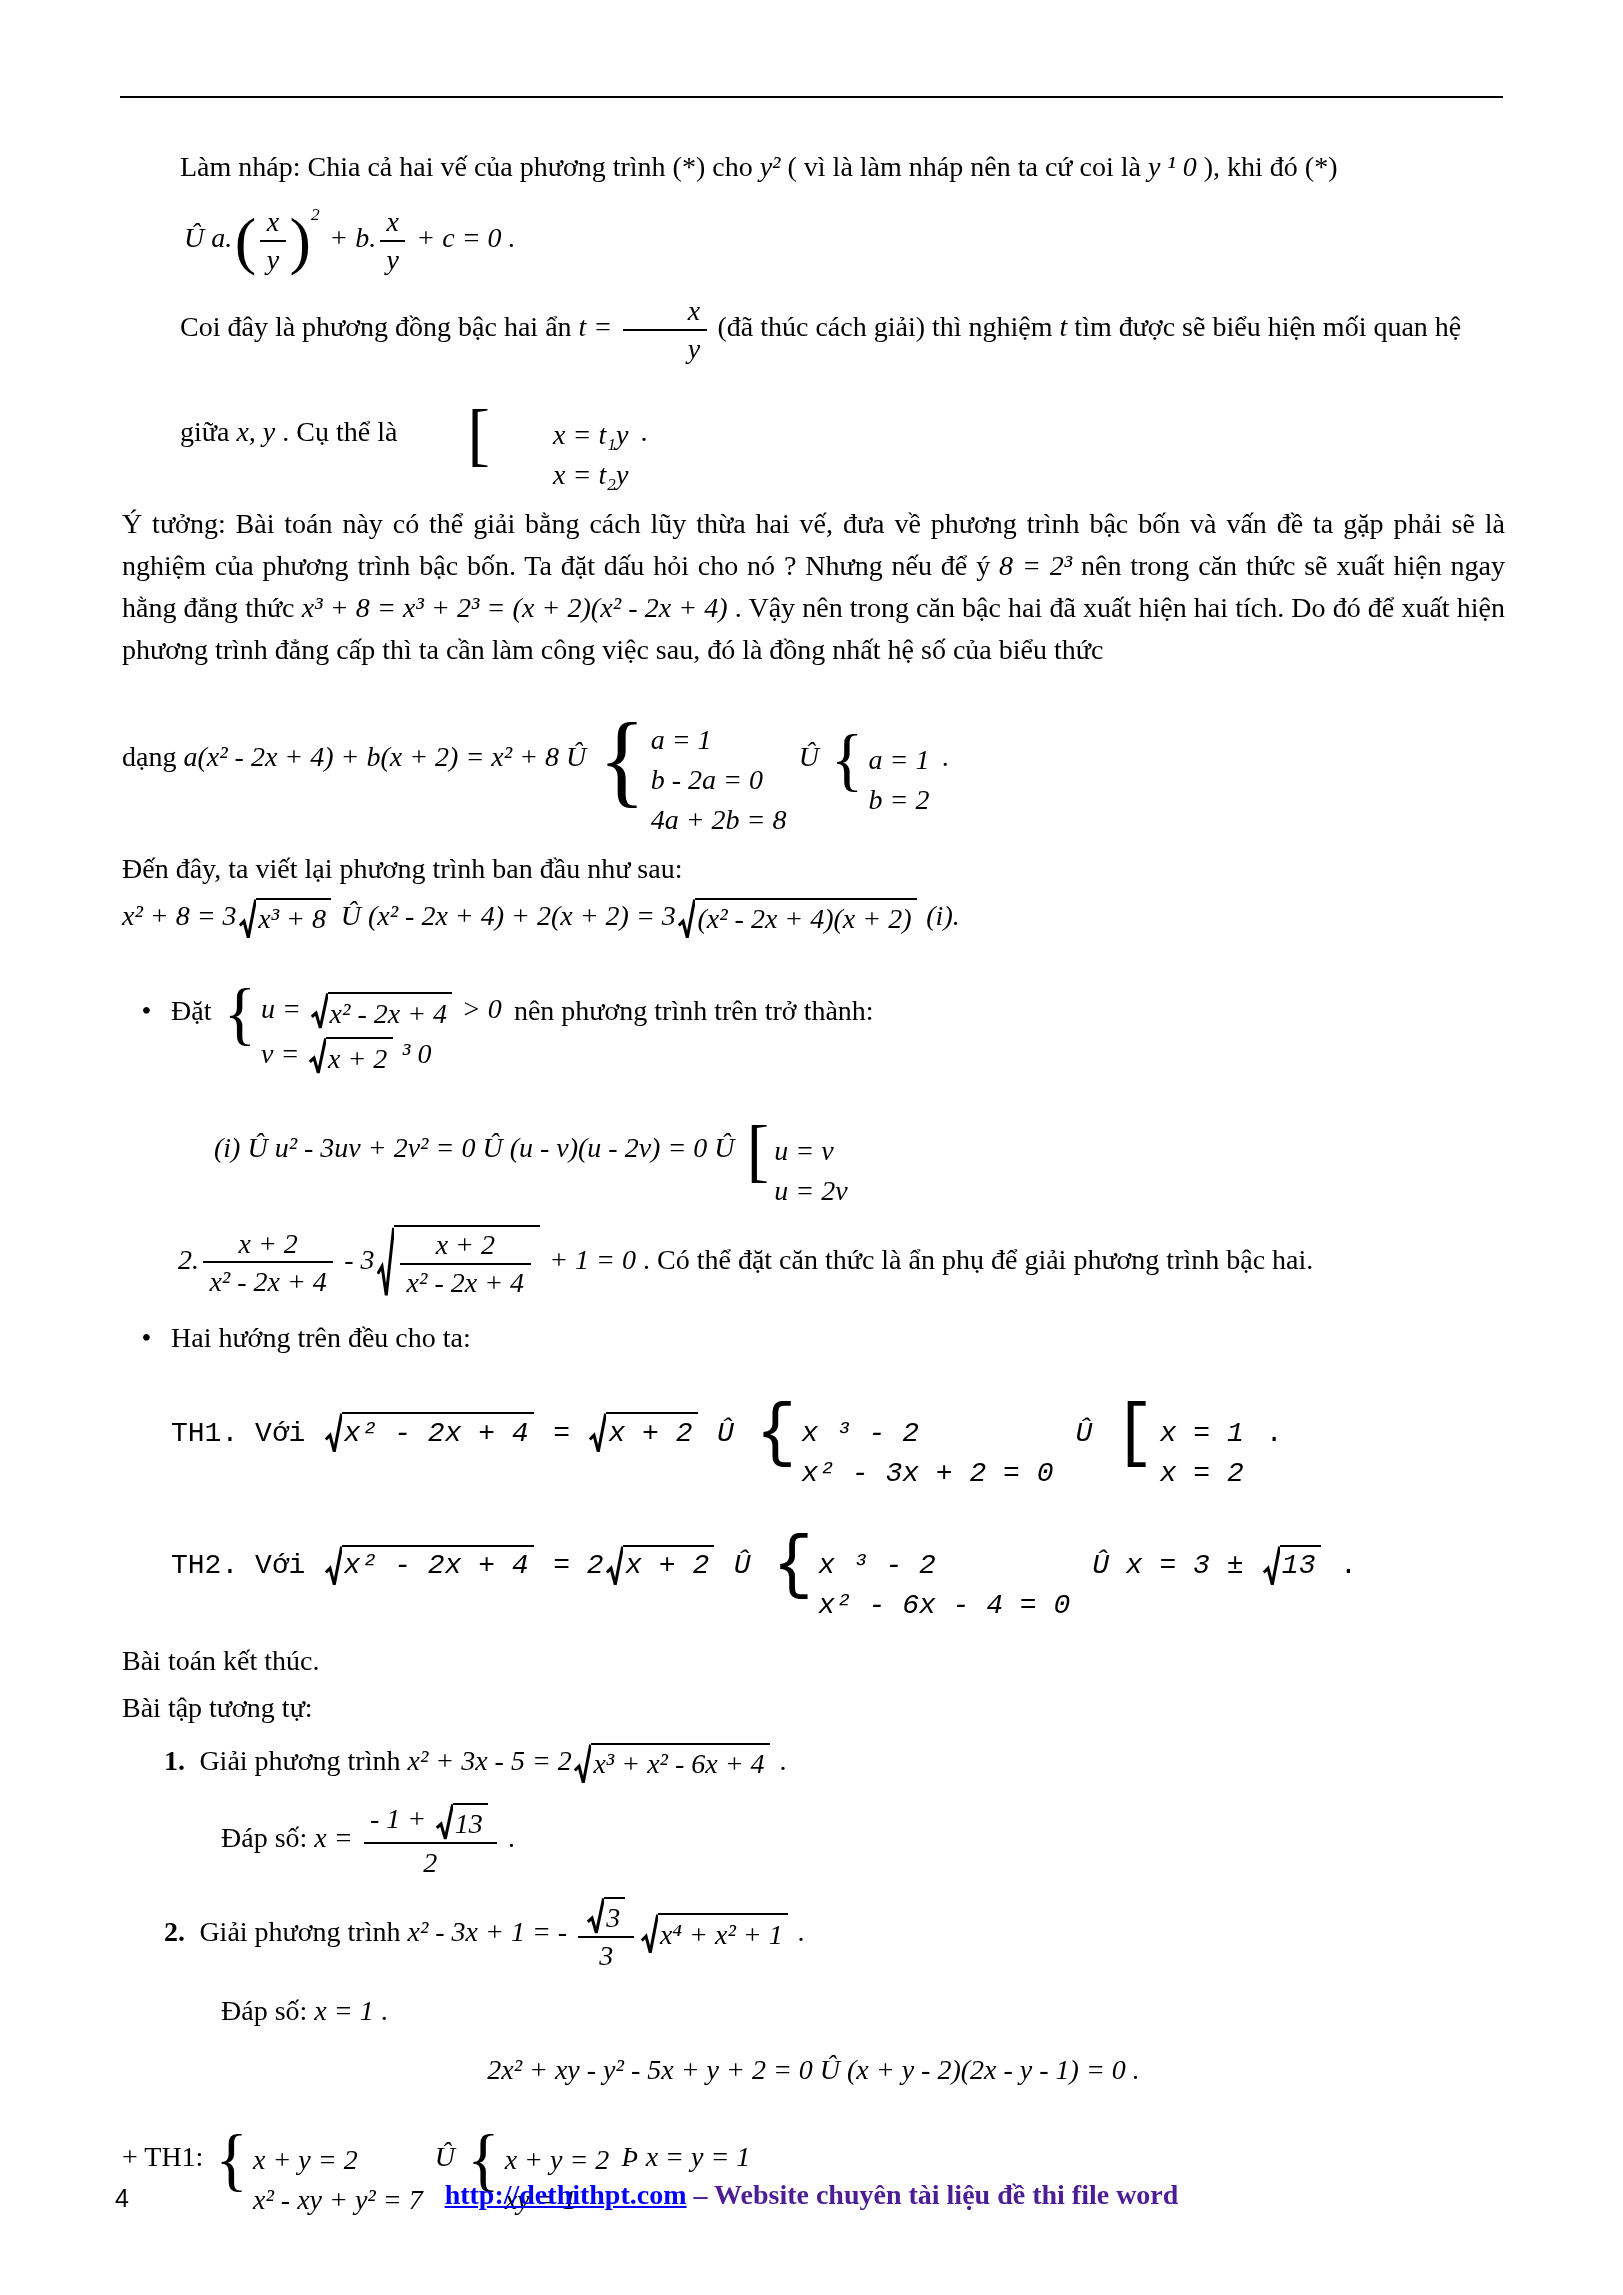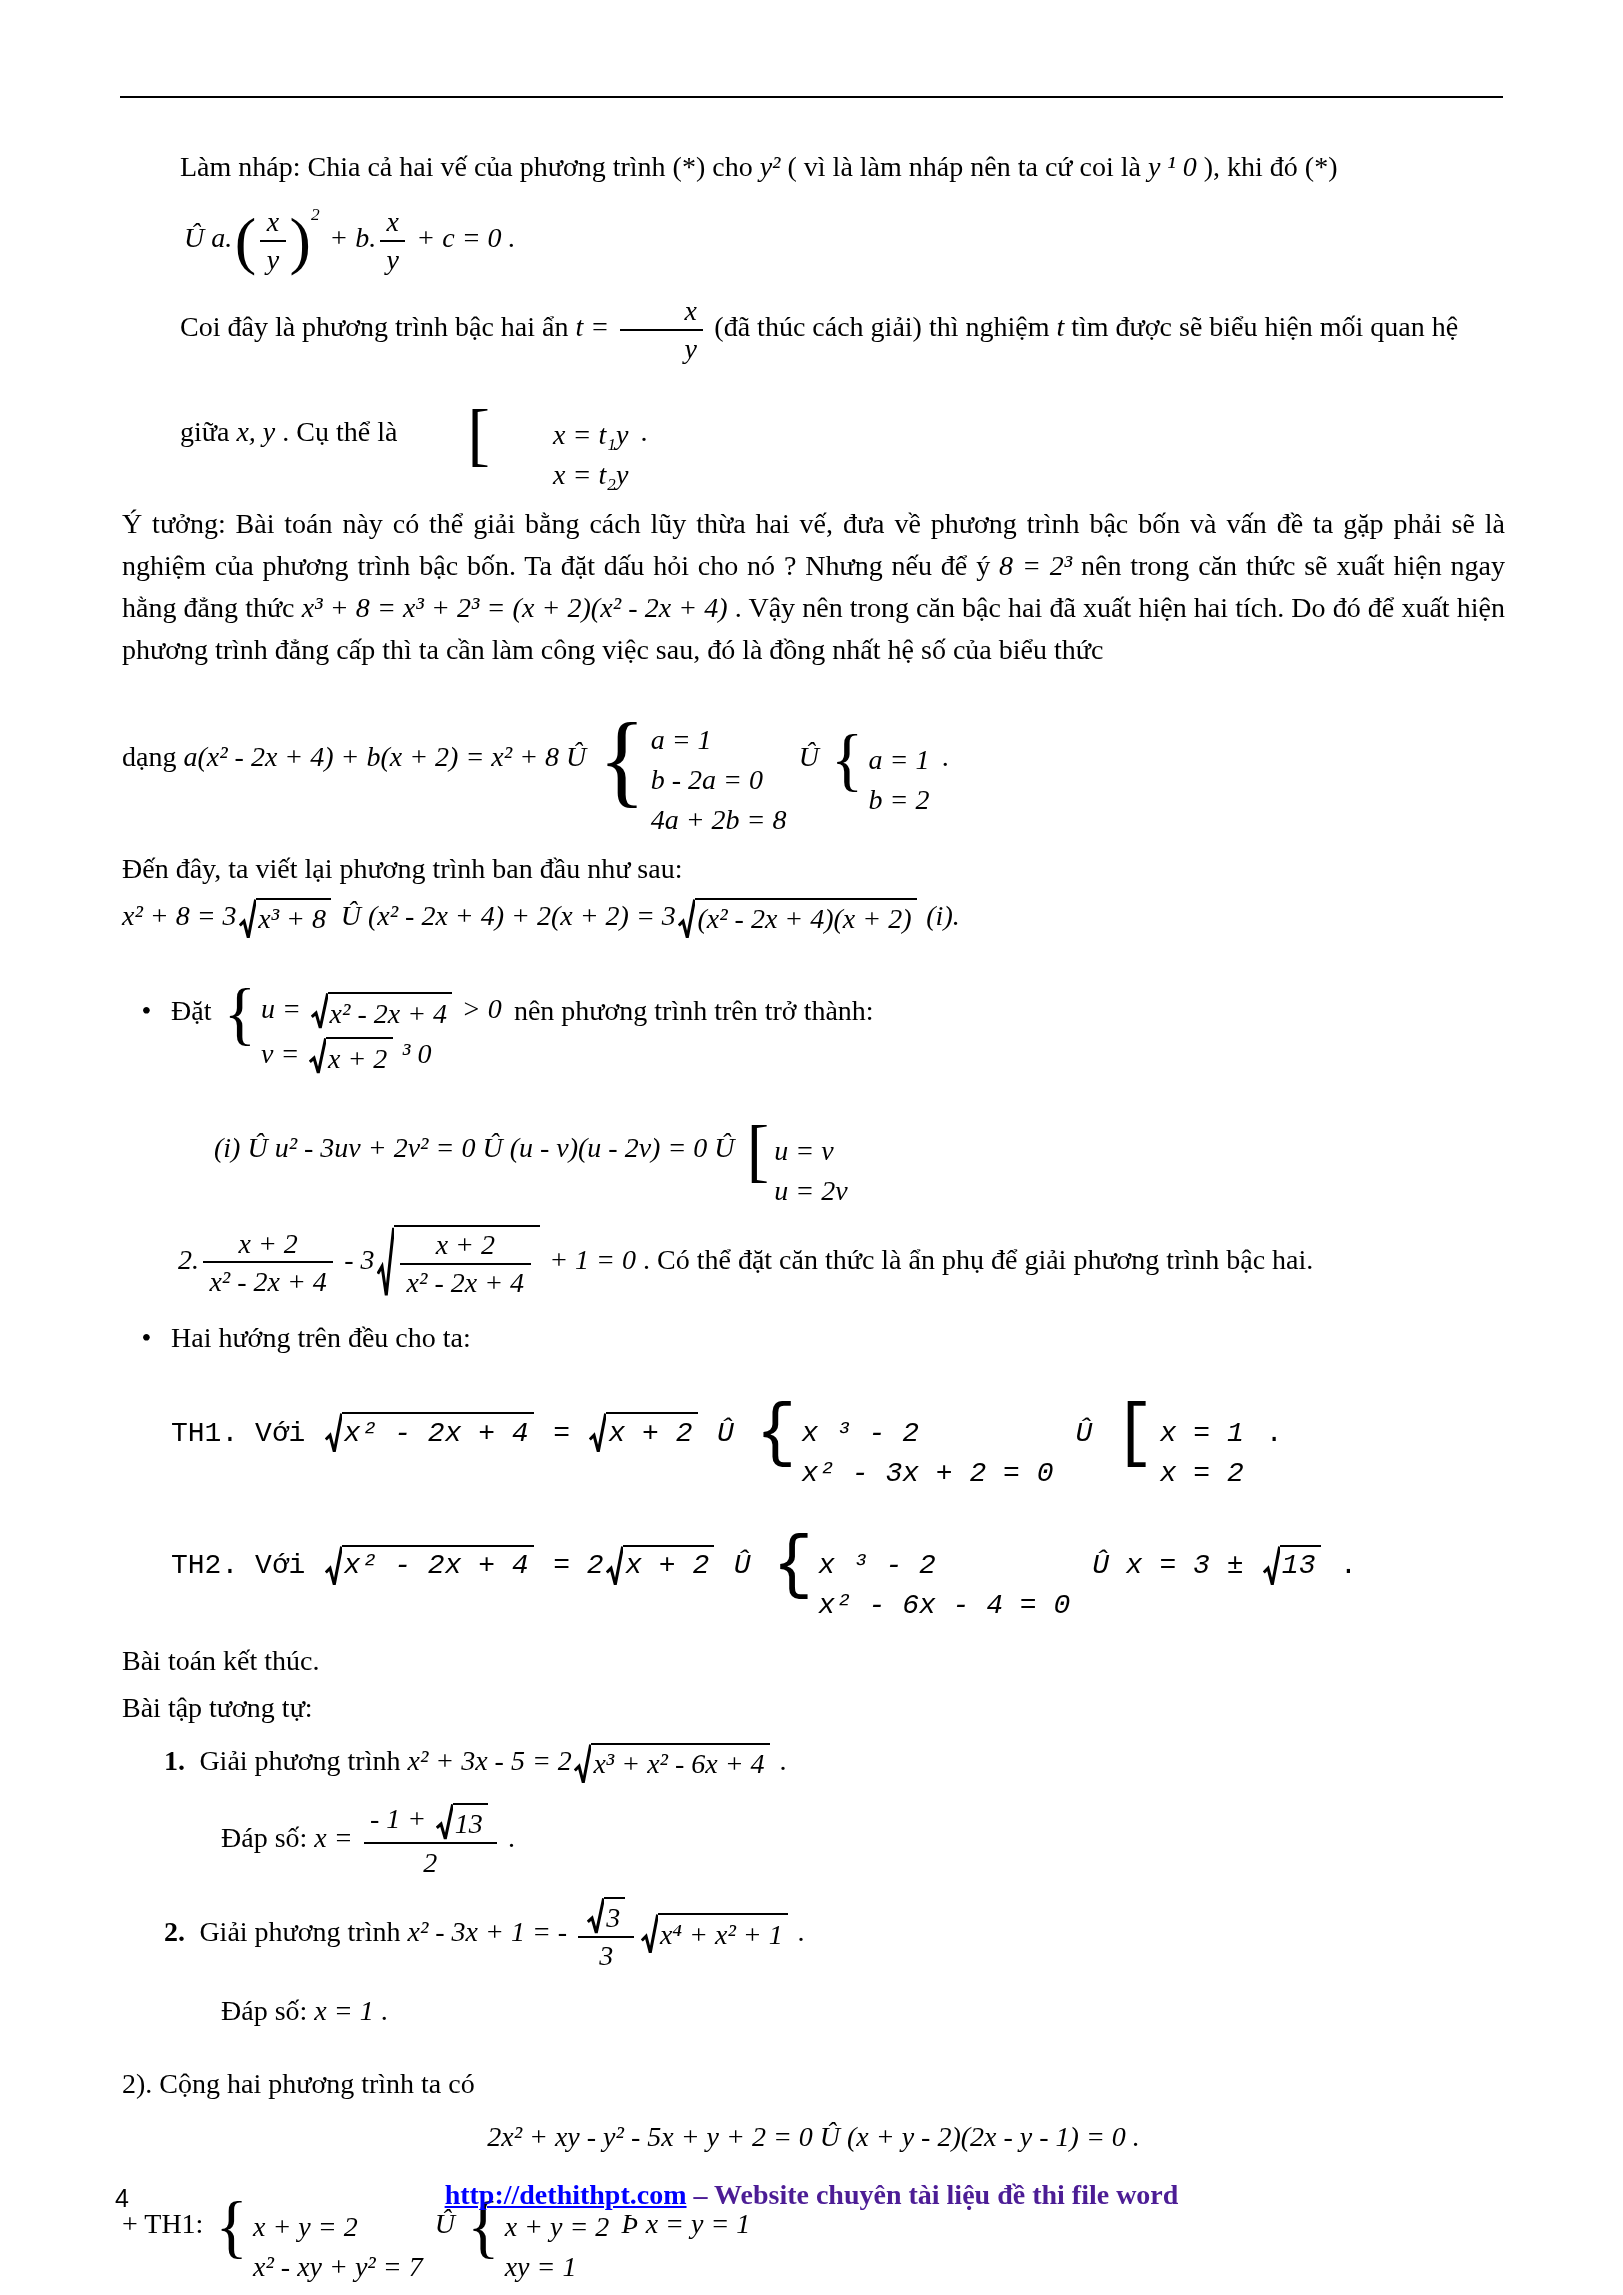--- a/index.html
+++ b/index.html
@@ -59,21 +59,21 @@
 <div class="page">
   <div class="header-rule"></div>
   <div class="doc">
       <div class="para ind just"><span class="rm">Làm nháp: Chia cả hai vế của phương trình (*) cho </span><span class="mi">y²</span><span class="rm"> ( vì là làm nháp nên ta cứ coi là </span><span class="mi">y ¹ 0</span><span class="rm"> ), khi đó (*)</span></div>
       <div class="para eq-a"><span class="mi">Û  a.</span><span class="pargroup">
           <span class="bigp">(</span>
           <span class="parinner"><span class="frac"><span class="num"><span class="mi">x</span></span><span class="den"><span class="mi">y</span></span></span></span>
           <span class="bigp">)</span>
           <span class="psup mi">2</span>
         </span><span class="mi"> + b.</span><span class="frac"><span class="num"><span class="mi">x</span></span><span class="den"><span class="mi">y</span></span></span><span class="mi"> + c = 0 .</span></div>
-      <div class="para ind just"><span class="rm">Coi đây là phương trình bậc hai ẩn </span><span class="mi">t = </span><span class="frac"><span class="num"><span class="mi">x</span></span><span class="den"><span class="mi">y</span></span></span><span class="rm"> (đã thúc cách giải) thì nghiệm </span><span class="mi">t</span><span class="rm"> tìm được sẽ biểu hiện mối quan hệ</span></div>
+      <div class="para ind just"><span class="rm">Coi đây là phương đồng bậc hai ẩn </span><span class="mi">t = </span><span class="frac"><span class="num"><span class="mi">x</span></span><span class="den"><span class="mi">y</span></span></span><span class="rm"> (đã thúc cách giải) thì nghiệm </span><span class="mi">t</span><span class="rm"> tìm được sẽ biểu hiện mối quan hệ</span></div>
       <div class="para ind"><span class="rm">giữa </span><span class="mi">x, y</span><span class="rm"> . Cụ thể là </span><span class="cases">
           <span class="brace" style="font-size: 2.4em;">[</span>
           <span class="caserows">
             <span class="caserow"><span class="mi">x = t₁y</span></span>
             <span class="caserow"><span class="mi">x = t₂y</span></span>
           </span>
         </span><span class="rm"> .</span></div>
       <div class="para just"><span class="rm">Ý tưởng: Bài toán này có thể giải bằng cách lũy thừa hai vế, đưa về phương trình bậc bốn và vấn đề ta gặp phải sẽ là nghiệm của phương trình bậc bốn. Ta đặt dấu hỏi cho nó ? Nhưng nếu để ý </span><span class="mi">8 = 2³</span><span class="rm"> nên trong căn thức sẽ xuất hiện ngay hằng đẳng thức </span><span class="mi">x³ + 8 = x³ + 2³ = (x + 2)(x² - 2x + 4)</span><span class="rm"> . Vậy nên trong căn bậc hai đã xuất hiện hai tích. Do đó để xuất hiện phương trình đẳng cấp thì ta cần làm công việc sau, đó là đồng nhất hệ số của biểu thức</span></div>
       <div class="para "><span class="rm">dạng </span><span class="mi">a(x² - 2x + 4) + b(x + 2) = x² + 8  Û </span><span class="cases">
           <span class="brace" style="font-size: 3.5em;">{</span>
@@ -154,21 +154,20 @@
           </svg><span class="rad"><span class="mi">x³ + x² - 6x + 4</span></span></span><span class="rm"> .</span></div>
       <div class="para ans"><span class="rm">Đáp số: </span><span class="mi">x = </span><span class="frac"><span class="num"><span class="mi">- 1 + </span><span class="sqrt"><svg viewBox="0 0 22 40" preserveAspectRatio="none" class="radsign">
                 <path d="M1 26 L6.5 22 L12 37.5 L21.5 1.5" fill="none" stroke="#000" stroke-width="3" vector-effect="non-scaling-stroke"></path>
               </svg><span class="rad"><span class="mi">13</span></span></span></span><span class="den"><span class="mi">2</span></span></span><span class="rm"> .</span></div>
       <div class="para numbered"><span class="nummark">2.</span><span class="rm">Giải phương trình </span><span class="mi">x² - 3x + 1 = - </span><span class="frac"><span class="num"><span class="sqrt"><svg viewBox="0 0 22 40" preserveAspectRatio="none" class="radsign">
                 <path d="M1 26 L6.5 22 L12 37.5 L21.5 1.5" fill="none" stroke="#000" stroke-width="3" vector-effect="non-scaling-stroke"></path>
               </svg><span class="rad"><span class="mi">3</span></span></span></span><span class="den"><span class="mi">3</span></span></span><span class="sqrt"><svg viewBox="0 0 22 40" preserveAspectRatio="none" class="radsign">
             <path d="M1 26 L6.5 22 L12 37.5 L21.5 1.5" fill="none" stroke="#000" stroke-width="3" vector-effect="non-scaling-stroke"></path>
           </svg><span class="rad"><span class="mi">x⁴ + x² + 1</span></span></span><span class="rm"> .</span></div>
       <div class="para ans"><span class="rm">Đáp số: </span><span class="mi">x = 1</span><span class="rm"> .</span></div>
-      <div class="para gap-top"><span class="rm">2). Cộng hai phương trình ta có</span></div>
       <div class="para center tight"><span class="mi">2x² + xy - y² - 5x + y + 2 = 0  Û  (x + y - 2)(2x - y - 1) = 0 .</span></div>
       <div class="para "><span class="rm">+ TH1: </span><span class="cases">
           <span class="brace" style="font-size: 2.4em;">{</span>
           <span class="caserows">
             <span class="caserow"><span class="mi">x + y = 2</span></span>
             <span class="caserow"><span class="mi">x² - xy + y² = 7</span></span>
           </span>
         </span><span class="mi">  Û </span><span class="cases">
           <span class="brace" style="font-size: 2.4em;">{</span>
           <span class="caserows">

